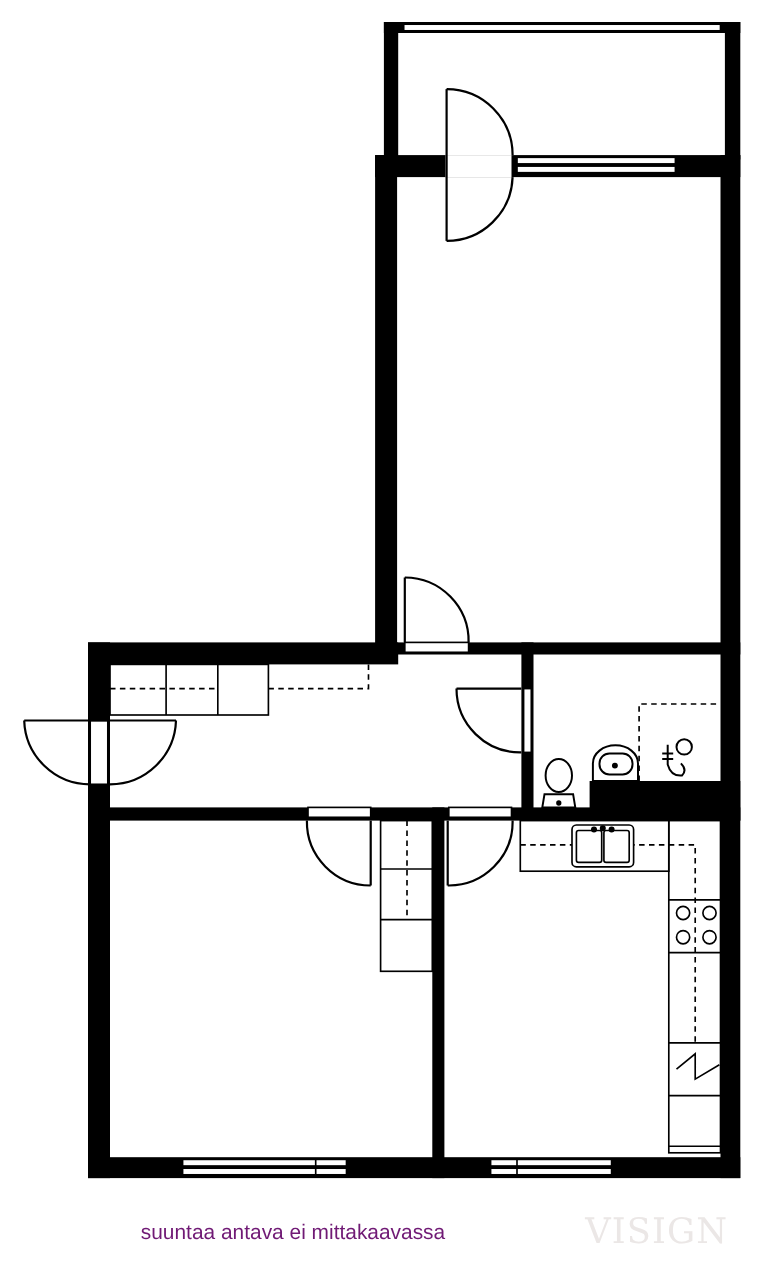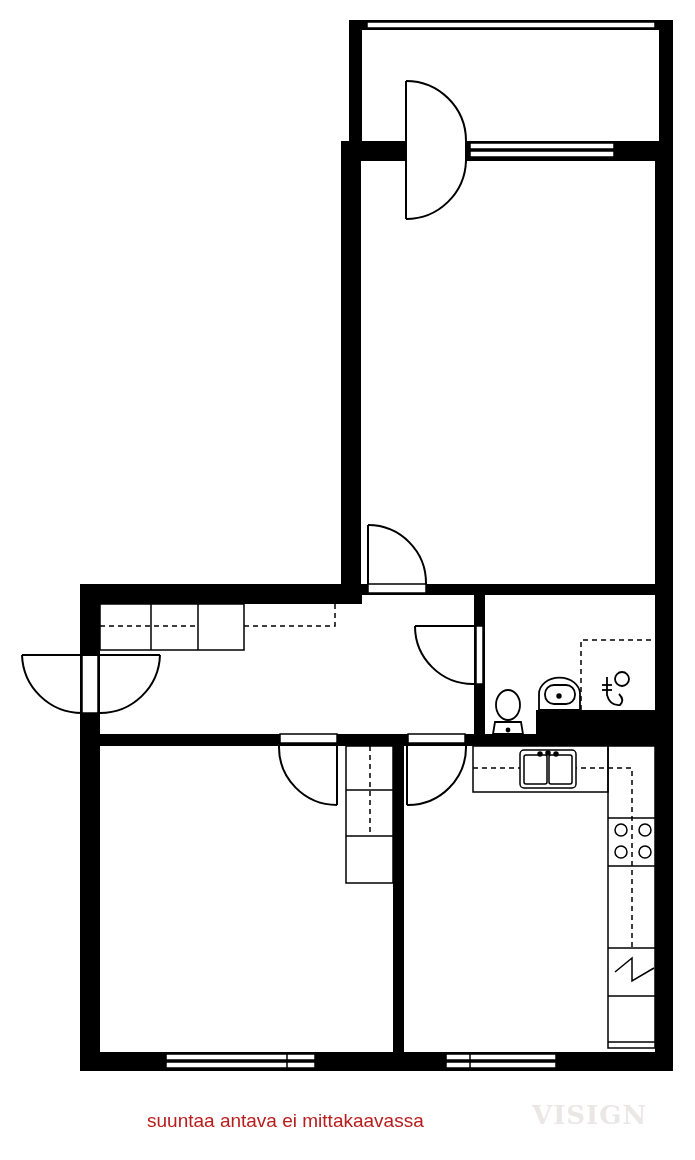--- a/index.html
+++ b/index.html
@@ -1,20 +1,20 @@
 <!DOCTYPE html>
 <html><head>
 <meta charset="utf-8">
 <style>
   html,body{margin:0;padding:0;background:#ffffff;}
   body{width:695px;height:1160px;position:relative;overflow:hidden;font-family:"Liberation Sans",sans-serif;}
   #plan{position:absolute;left:0;top:0;}
-  .caption{position:absolute;left:0;top:1110px;width:605px;text-align:center;font-size:19px;color:#b91c1c;margin-left:19px;}
+  .caption{position:absolute;left:0;top:1110px;width:605px;text-align:center;font-size:19px;color:#701a75;}
   .caption{left:128px;width:auto;text-align:left;}
-  .watermark{position:absolute;left:532px;top:1100px;font-family:"DejaVu Serif","Liberation Serif",serif;font-size:26px;letter-spacing:1px;color:#ebe7e6;font-weight:bold;}
+  .watermark{position:absolute;left:532px;top:1100px;font-family:"DejaVu Serif","Liberation Serif",serif;font-size:32px;letter-spacing:1px;color:#ebe7e6;}
 </style>
 </head>
 <body>
 
 <svg id="plan" width="695" height="1100" viewBox="0 0 695 1100" xmlns="http://www.w3.org/2000/svg">
   <g fill="#000">
 
     <rect x="349" y="20" width="13" height="125"></rect>
     <rect x="659" y="20" width="14" height="125"></rect>
     <rect x="349" y="20" width="324" height="10"></rect>

